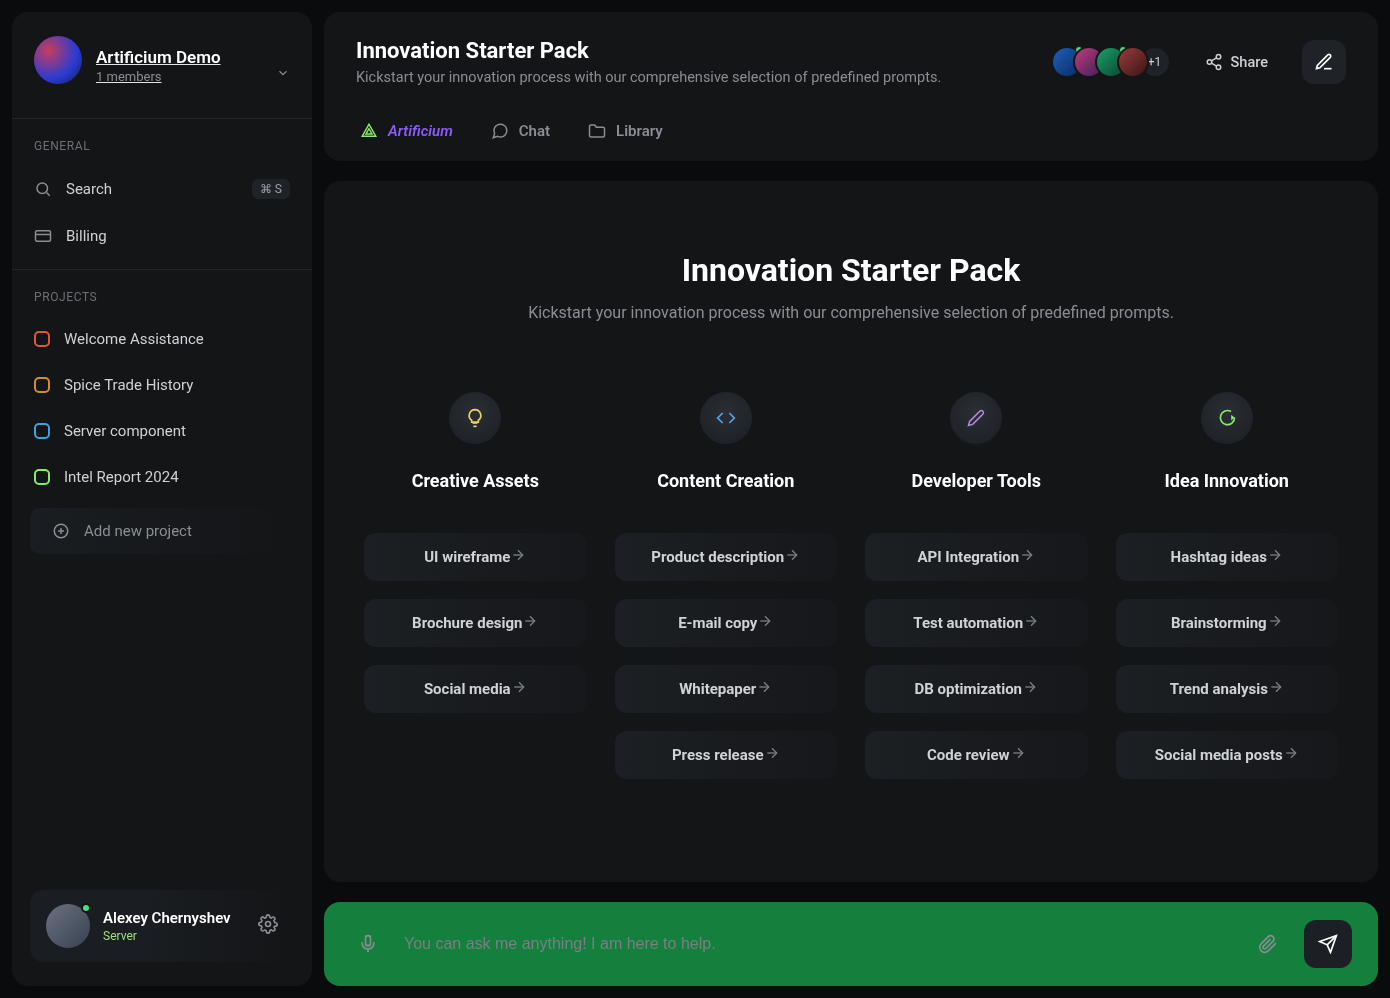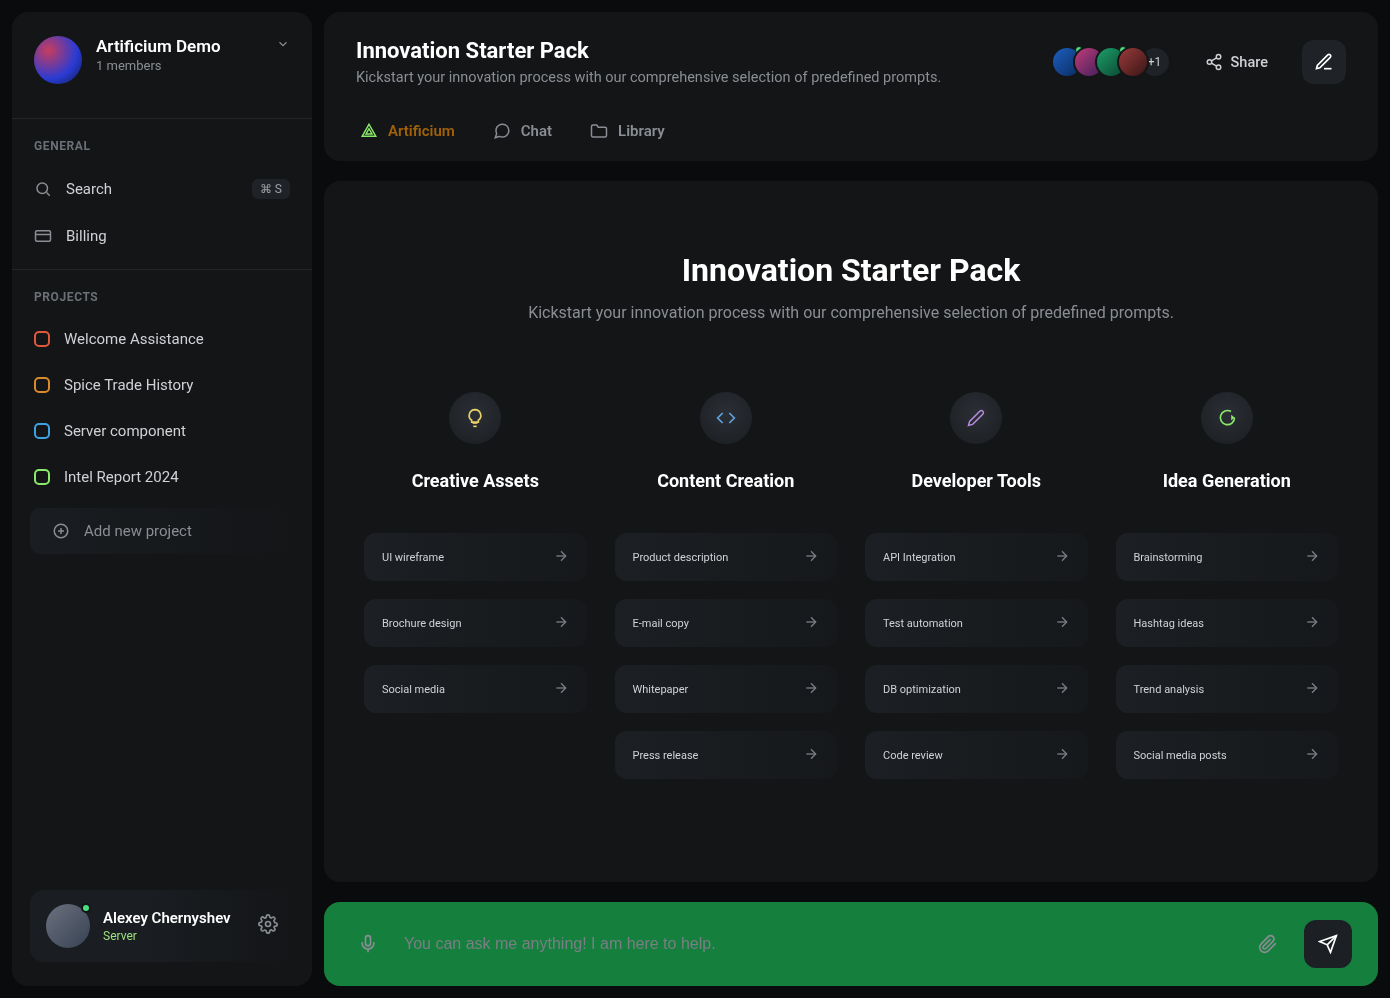--- a/index.html
+++ b/index.html
@@ -16,37 +16,38 @@
 .sidebar {
   width: 300px;
   background: #131517;
   border-radius: 16px;
   display: flex;
   flex-direction: column;
   padding: 24px 0;
 }
 .workspace-header {
   display: flex;
-  align-items: flex-start;
+  align-items: flex-end;
   gap: 14px;
   padding: 0 22px 24px;
   cursor: pointer;
+  text-decoration: underline;
 }
 .workspace-avatar {
   width: 48px; height: 48px; border-radius: 50%;
   background: radial-gradient(circle at 30% 30%, #c83c5c, #2a3bd4 60%, #0d1b4a);
   flex-shrink: 0;
 }
 .workspace-info { flex: 1; }
 .workspace-name { font-weight: 600; font-size: 17px; color: #fff; }
 .workspace-members { font-size: 13px; color: #8a8d93; margin-top: 2px; }
 .chevron-down { color: #8a8d93; }
 .section-label {
   font-size: 12px; letter-spacing: 0.05em; color: #6b6f76;
-  padding: 16px 22px 12px; font-weight: 700;
+  padding: 16px 22px 12px; font-weight: 400;
 }
 .divider-pad { border-top: 1px solid #232529; margin: 10px 0 4px; }
 .nav-item {
   display: flex; align-items: center; gap: 14px;
   padding: 14px 22px;
   cursor: pointer;
   font-size: 15px; color: #cfd1d5;
 }
 .nav-icon { width: 18px; height: 18px; display:flex; align-items:center; justify-content:center; flex-shrink:0; }
 .shortcut {
@@ -118,21 +119,21 @@
   width: 44px; height: 44px; border-radius: 12px; background:#1f2226;
   display:flex; align-items:center; justify-content:center; cursor:pointer;
 }
 .tabs { display: flex; gap: 30px; padding: 0 32px; }
 .tab {
   display:flex; align-items:center; gap:10px;
   padding: 18px 4px;
   font-size: 15px; font-weight: 600; color: #8a8d93; cursor:pointer;
   border-bottom: 3px solid transparent;
 }
-.tab.active { color: #a16207; }
+.tab.active { color: #8b5cf6; font-style: italic; }
 .tab-wrap { position: relative; }
 .tab-underline { position:absolute; bottom:0; left:0; right:0; height:3px; border-radius:2px; }
 
 .content {
   flex:1; background:#131517; border-radius:16px;
   display:flex; flex-direction:column; align-items:center;
   padding: 70px 40px 40px;
   overflow:auto;
 }
 .hero-title { font-size: 32px; font-weight: 700; color:#fff; text-align:center; }
@@ -144,22 +145,22 @@
 .col { display:flex; flex-direction:column; align-items:center; gap:18px; }
 .col-icon {
   width: 52px; height:52px; border-radius:50%;
   background: radial-gradient(circle at 50% 40%, #2b2f35, #1a1d21);
   display:flex; align-items:center; justify-content:center; margin-bottom:8px;
 }
 .col-title { font-size: 18px; font-weight:700; color:#fff; margin-bottom:24px; }
 .pill {
   width: 100%; height: 48px; border-radius: 12px;
   background: linear-gradient(to right, #1c1f23, rgba(28,31,35,0.3));
-  display:flex; align-items:center; justify-content:space-between;
-  padding: 0 18px; cursor:pointer; color:#d0d2d6; font-size:11px; font-weight:400;
+  display:flex; align-items:center; justify-content:center;
+  padding: 0 18px; cursor:pointer; color:#d0d2d6; font-size:15px; font-weight:700;
 }
 .pill .arrow { color:#7a7e85; }
 
 .chatbar {
   background:#15803d; border-radius:16px; height: 84px;
   display:flex; align-items:center; gap:18px; padding: 0 26px;
 }
 .mic-btn { width:36px; height:36px; display:flex; align-items:center; justify-content:center; cursor:pointer; }
 .chat-input {
   flex:1; background:transparent; border:none; outline:none;
@@ -439,30 +440,30 @@
               </svg></span>
           </div>
         </div>
         <div class="col">
           <div class="col-icon">
             <svg width="20" height="20" viewBox="0 0 24 24" fill="none" stroke="#8be96a" stroke-width="2">
               <path d="M21 11.5a8.5 8.5 0 1 1-4.2-7.3"></path>
               <path d="M21 11.5 17 15V8z" fill="#8be96a" stroke="none"></path>
             </svg>
           </div>
-          <div class="col-title">Idea Generation</div>
+          <div class="col-title">Idea Innovation</div>
+          <div class="pill">
+            <span>Hashtag ideas</span>
+            <span class="arrow"><svg width="16" height="16" viewBox="0 0 24 24" fill="none" stroke="currentColor" stroke-width="2">
+                <line x1="5" y1="12" x2="19" y2="12"></line>
+                <polyline points="12 5 19 12 12 19"></polyline>
+              </svg></span>
+          </div>
           <div class="pill">
             <span>Brainstorming</span>
-            <span class="arrow"><svg width="16" height="16" viewBox="0 0 24 24" fill="none" stroke="currentColor" stroke-width="2">
-                <line x1="5" y1="12" x2="19" y2="12"></line>
-                <polyline points="12 5 19 12 12 19"></polyline>
-              </svg></span>
-          </div>
-          <div class="pill">
-            <span>Hashtag ideas</span>
             <span class="arrow"><svg width="16" height="16" viewBox="0 0 24 24" fill="none" stroke="currentColor" stroke-width="2">
                 <line x1="5" y1="12" x2="19" y2="12"></line>
                 <polyline points="12 5 19 12 12 19"></polyline>
               </svg></span>
           </div>
           <div class="pill">
             <span>Trend analysis</span>
             <span class="arrow"><svg width="16" height="16" viewBox="0 0 24 24" fill="none" stroke="currentColor" stroke-width="2">
                 <line x1="5" y1="12" x2="19" y2="12"></line>
                 <polyline points="12 5 19 12 12 19"></polyline>

